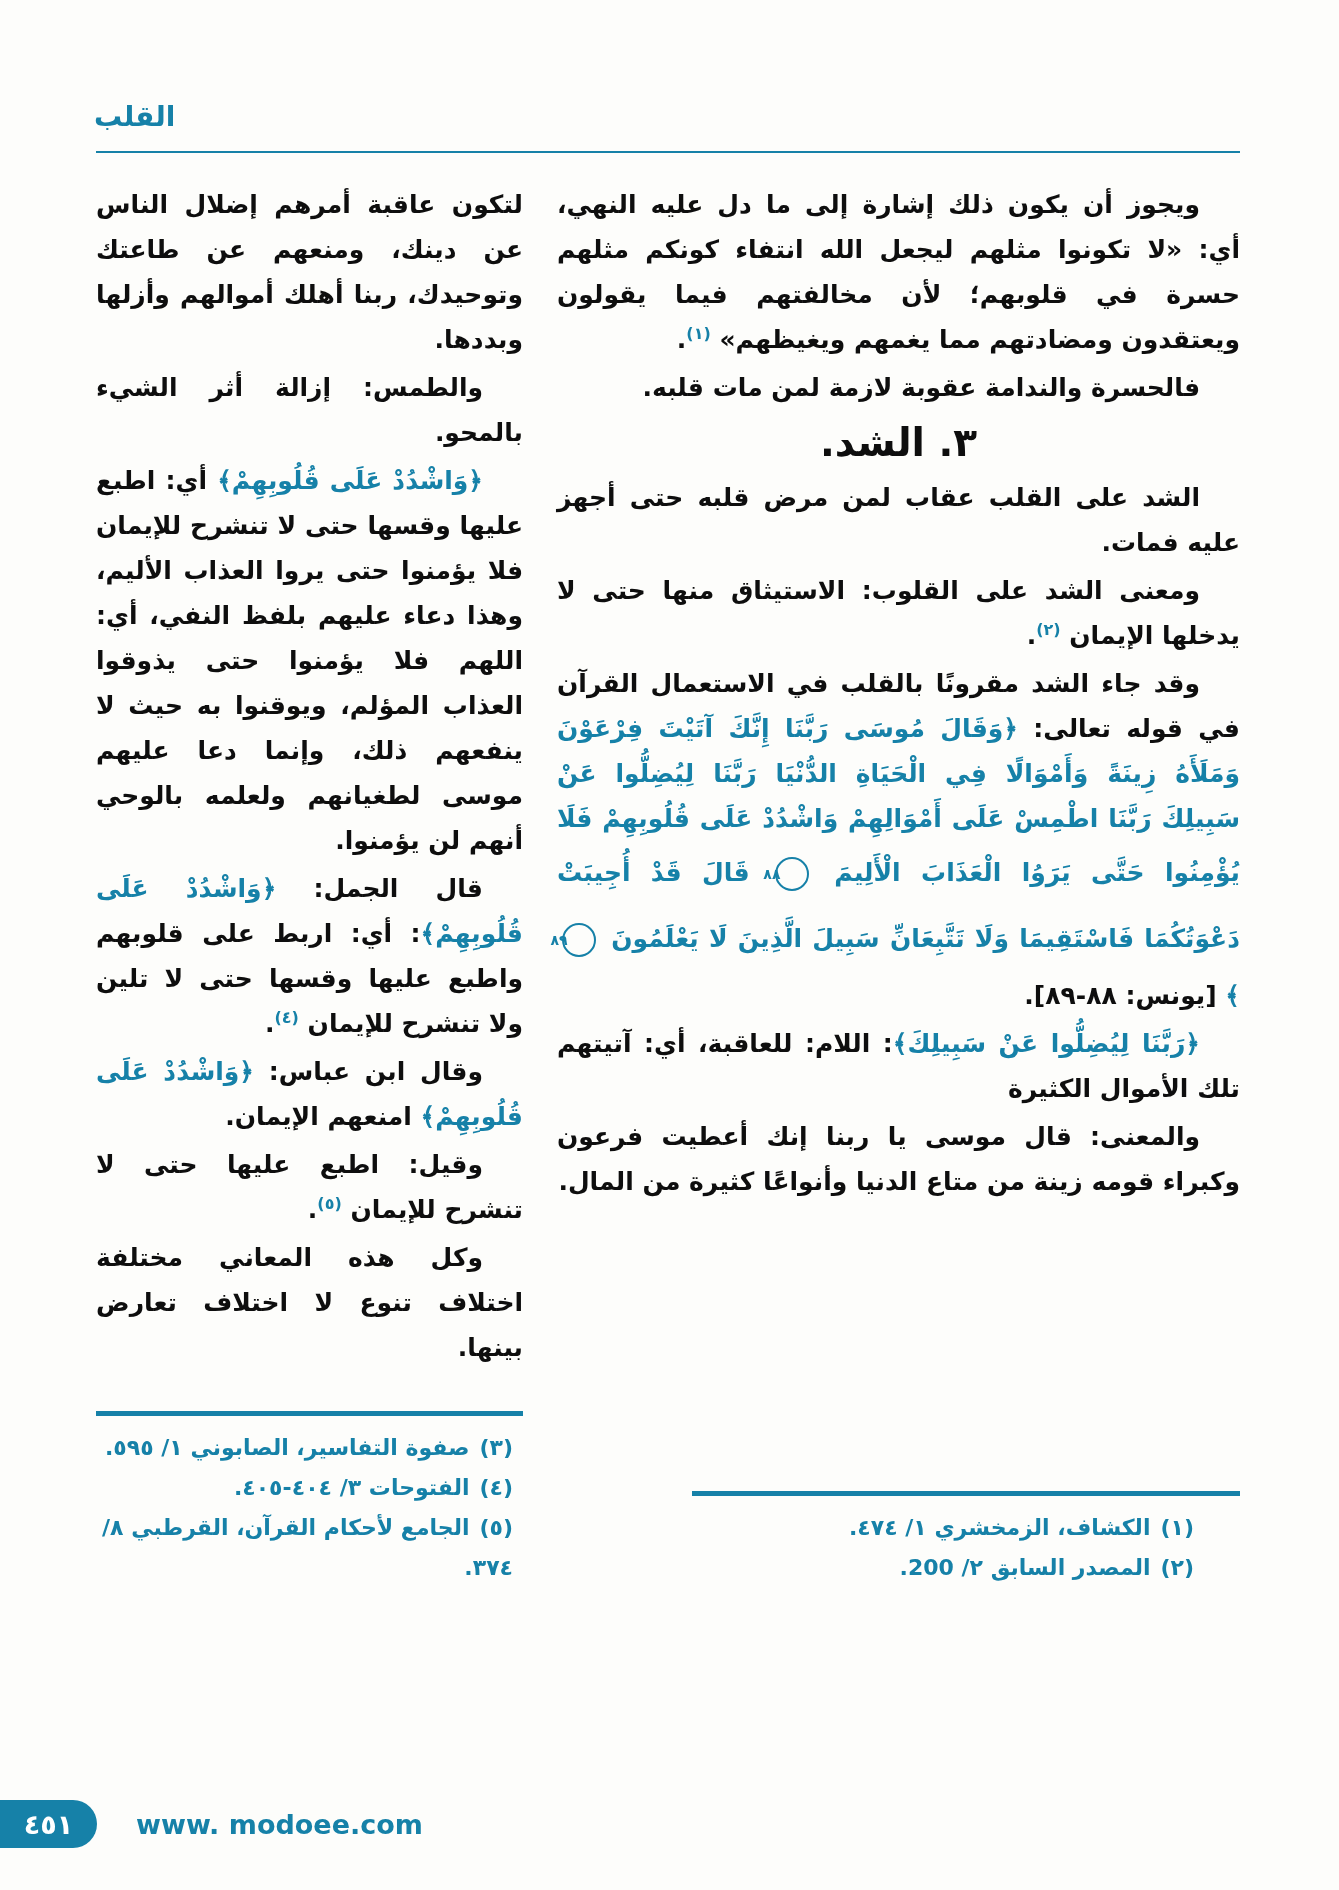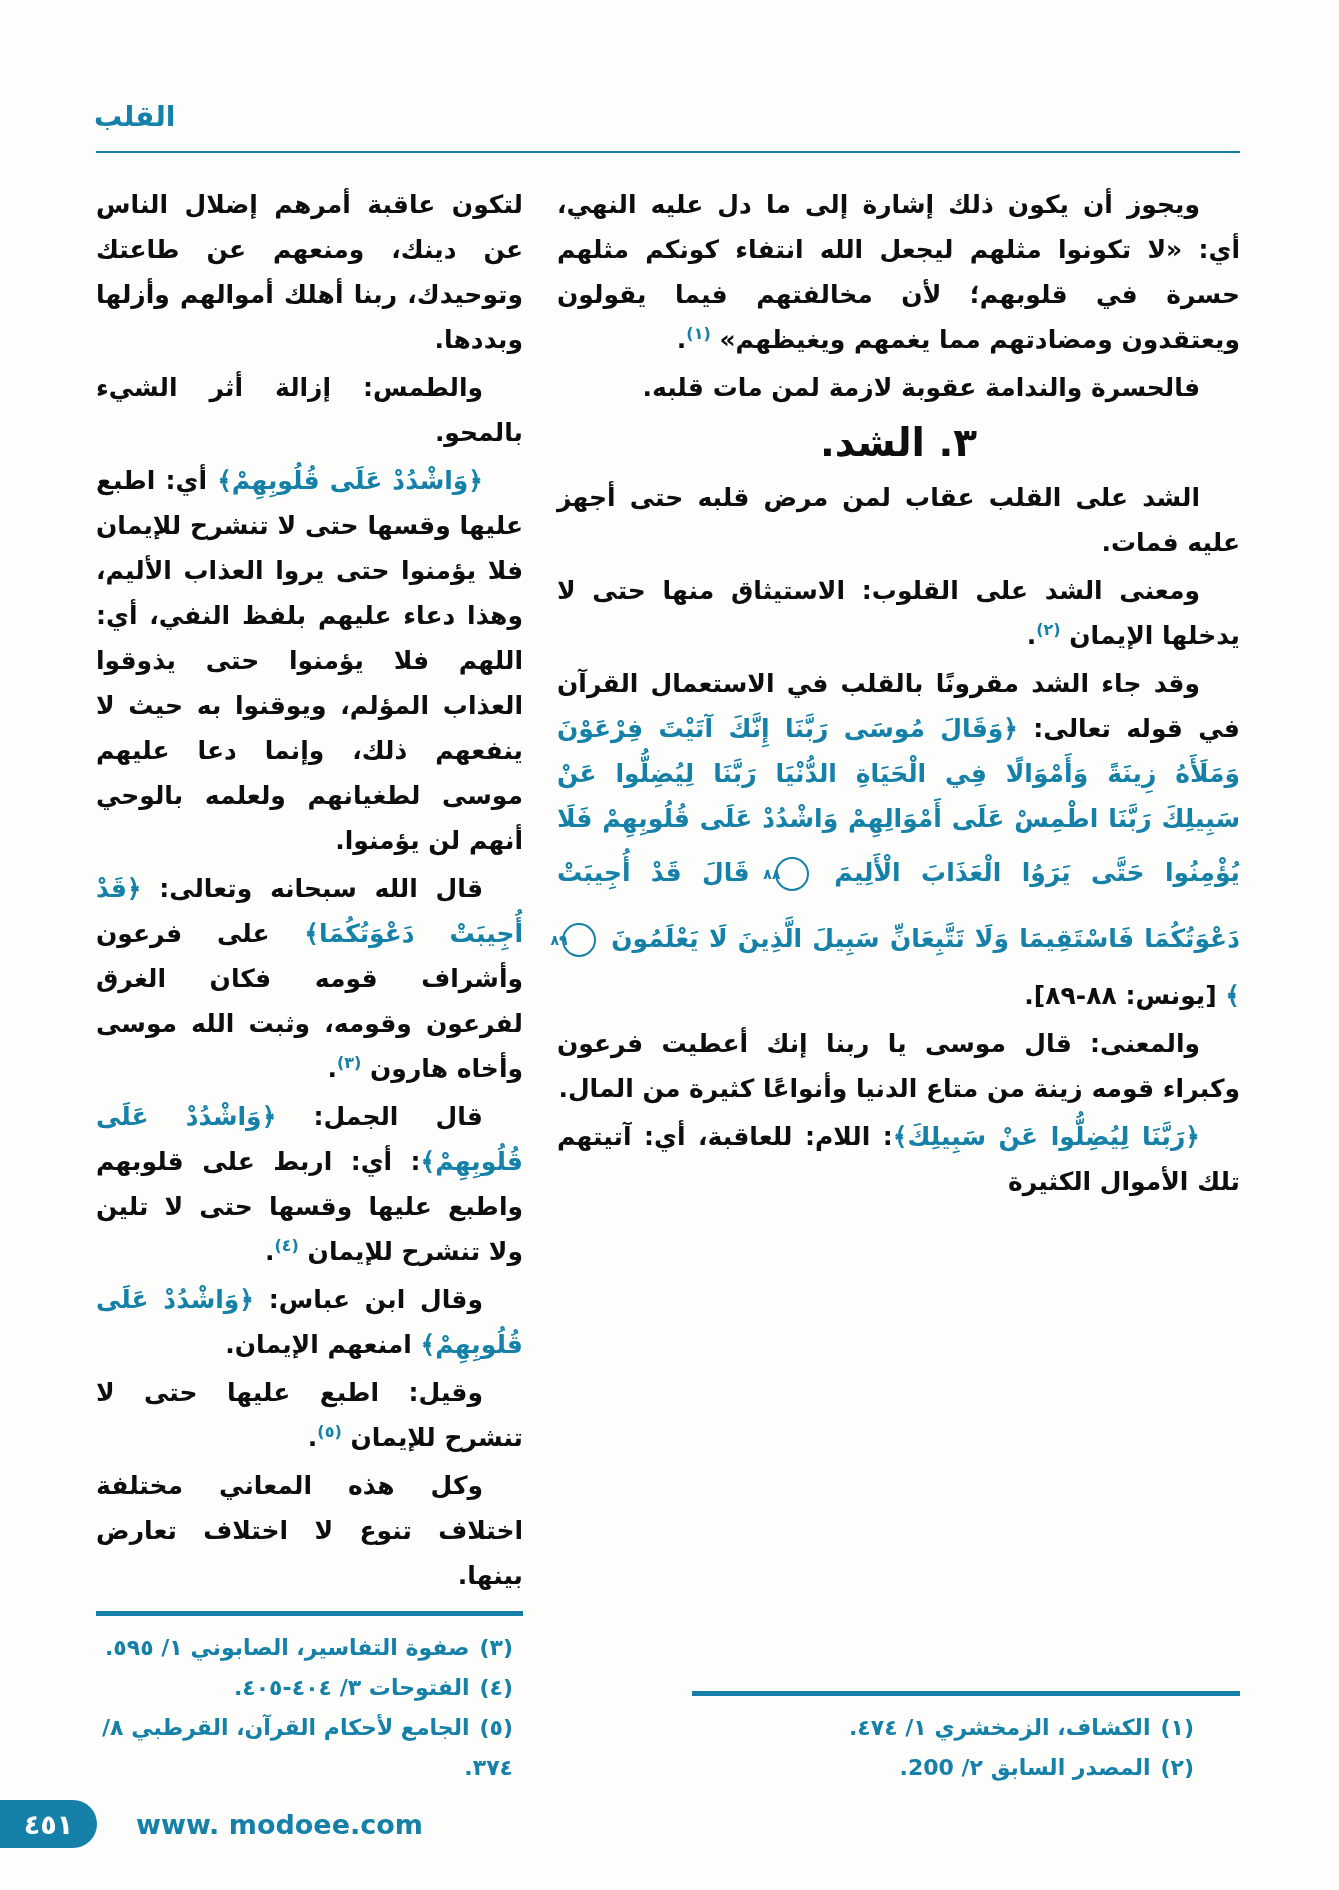--- a/index.html
+++ b/index.html
@@ -23,21 +23,21 @@
     width:1144px; height:2px; background:var(--accent);
   }
 
   
   .columns{
     position:absolute; top:182px; left:96px; width:1144px;
     display:flex; flex-direction:row; gap:34px;
   }
   .column{ display:flex; flex-direction:column; min-height:1280px; }
   .col-right{ width:683px; }
-  .col-left{ width:427px; }
+  .col-left{ width:427px;gap:28px; }
 
   .para{
     font-size:25px; line-height:45px; font-weight:700;
     color:#0e0e0e; text-align:justify; margin:0 0 3px 0;
   }
   .para.indent{ text-indent:40px; }
   .para.center{ text-align:center; text-indent:0; font-size:39px; margin:10px 0; }
 
   .seg-text{ color:#0e0e0e; }
   .seg-quran{ color:var(--accent); }
@@ -90,38 +90,37 @@
   <div class="columns">
 
     <div class="column col-right">
       <div class="col-body">
           <p class="para indent"><span class="seg-text">ويجوز أن يكون ذلك إشارة إلى ما دل عليه النهي، أي: «لا تكونوا مثلهم ليجعل الله انتفاء كونكم مثلهم حسرة في قلوبهم؛ لأن مخالفتهم فيما يقولون ويعتقدون ومضادتهم مما يغمهم ويغيظهم» </span><span class="seg-ref">(١)</span><span class="seg-text">.</span></p>
           <p class="para indent"><span class="seg-text">فالحسرة والندامة عقوبة لازمة لمن مات قلبه.</span></p>
           <p class="para center"><span class="seg-text">٣. الشد.</span></p>
           <p class="para indent"><span class="seg-text">الشد على القلب عقاب لمن مرض قلبه حتى أجهز عليه فمات.</span></p>
           <p class="para indent"><span class="seg-text">ومعنى الشد على القلوب: الاستيثاق منها حتى لا يدخلها الإيمان </span><span class="seg-ref">(٢)</span><span class="seg-text">.</span></p>
           <p class="para indent"><span class="seg-text">وقد جاء الشد مقرونًا بالقلب في الاستعمال القرآن في قوله تعالى: </span><span class="seg-quran">﴿وَقَالَ مُوسَى رَبَّنَا إِنَّكَ آتَيْتَ فِرْعَوْنَ وَمَلَأَهُ زِينَةً وَأَمْوَالًا فِي الْحَيَاةِ الدُّنْيَا رَبَّنَا لِيُضِلُّوا عَنْ سَبِيلِكَ رَبَّنَا اطْمِسْ عَلَى أَمْوَالِهِمْ وَاشْدُدْ عَلَى قُلُوبِهِمْ فَلَا يُؤْمِنُوا حَتَّى يَرَوُا الْعَذَابَ الْأَلِيمَ </span><span class="seg-ayah">٨٨</span><span class="seg-quran"> قَالَ قَدْ أُجِيبَتْ دَعْوَتُكُمَا فَاسْتَقِيمَا وَلَا تَتَّبِعَانِّ سَبِيلَ الَّذِينَ لَا يَعْلَمُونَ </span><span class="seg-ayah">٨٩</span><span class="seg-quran">﴾</span><span class="seg-text"> [يونس: ٨٨-٨٩].</span></p>
+          <p class="para indent"><span class="seg-quran">﴿رَبَّنَا لِيُضِلُّوا عَنْ سَبِيلِكَ﴾</span><span class="seg-text">: اللام: للعاقبة، أي: آتيتهم تلك الأموال الكثيرة</span></p>
           <p class="para indent"><span class="seg-text">والمعنى: قال موسى يا ربنا إنك أعطيت فرعون وكبراء قومه زينة من متاع الدنيا وأنواعًا كثيرة من المال.</span></p>
-          <p class="para indent"><span class="seg-quran">﴿رَبَّنَا لِيُضِلُّوا عَنْ سَبِيلِكَ﴾</span><span class="seg-text">: اللام: للعاقبة، أي: آتيتهم تلك الأموال الكثيرة</span></p>
         </div>
       <div class="footnotes">
         <div class="fn-rule"></div>
         <div class="footnotes-list">
             <div class="footnote"><span class="fn-num">(١)</span><span class="fn-text">الكشاف، الزمخشري ١/ ٤٧٤.</span></div>
             <div class="footnote"><span class="fn-num">(٢)</span><span class="fn-text">المصدر السابق ٢/ 200.</span></div>
           </div>
       </div>
     </div>
 
     <div class="column col-left">
       <div class="col-body">
           <p class="para"><span class="seg-text">لتكون عاقبة أمرهم إضلال الناس عن دينك، ومنعهم عن طاعتك وتوحيدك، ربنا أهلك أموالهم وأزلها وبددها.</span></p>
           <p class="para indent"><span class="seg-text">والطمس: إزالة أثر الشيء بالمحو.</span></p>
           <p class="para indent"><span class="seg-quran">﴿وَاشْدُدْ عَلَى قُلُوبِهِمْ﴾</span><span class="seg-text"> أي: اطبع عليها وقسها حتى لا تنشرح للإيمان فلا يؤمنوا حتى يروا العذاب الأليم، وهذا دعاء عليهم بلفظ النفي، أي: اللهم فلا يؤمنوا حتى يذوقوا العذاب المؤلم، ويوقنوا به حيث لا ينفعهم ذلك، وإنما دعا عليهم موسى لطغيانهم ولعلمه بالوحي أنهم لن يؤمنوا.</span></p>
-          <p class="para indent"><span class="seg-text">قال الله سبحانه وتعالى: </span><span class="seg-quran">﴿قَدْ أُجِيبَتْ دَعْوَتُكُمَا﴾</span><span class="seg-text"> على فرعون وأشراف قومه فكان الغرق لفرعون وقومه، وثبت الله موسى وأخاه هارون </span><span class="seg-ref">(٣)</span><span class="seg-text">.</span></p>
           <p class="para indent"><span class="seg-text">قال الجمل: </span><span class="seg-quran">﴿وَاشْدُدْ عَلَى قُلُوبِهِمْ﴾</span><span class="seg-text">: أي: اربط على قلوبهم واطبع عليها وقسها حتى لا تلين ولا تنشرح للإيمان </span><span class="seg-ref">(٤)</span><span class="seg-text">.</span></p>
           <p class="para indent"><span class="seg-text">وقال ابن عباس: </span><span class="seg-quran">﴿وَاشْدُدْ عَلَى قُلُوبِهِمْ﴾</span><span class="seg-text"> امنعهم الإيمان.</span></p>
           <p class="para indent"><span class="seg-text">وقيل: اطبع عليها حتى لا تنشرح للإيمان </span><span class="seg-ref">(٥)</span><span class="seg-text">.</span></p>
           <p class="para indent"><span class="seg-text">وكل هذه المعاني مختلفة اختلاف تنوع لا اختلاف تعارض بينها.</span></p>
         </div>
       <div class="footnotes">
         <div class="fn-rule"></div>
         <div class="footnotes-list">
             <div class="footnote"><span class="fn-num">(٣)</span><span class="fn-text">صفوة التفاسير، الصابوني ١/ ٥٩٥.</span></div>
             <div class="footnote"><span class="fn-num">(٤)</span><span class="fn-text">الفتوحات ٣/ ٤٠٤-٤٠٥.</span></div>

